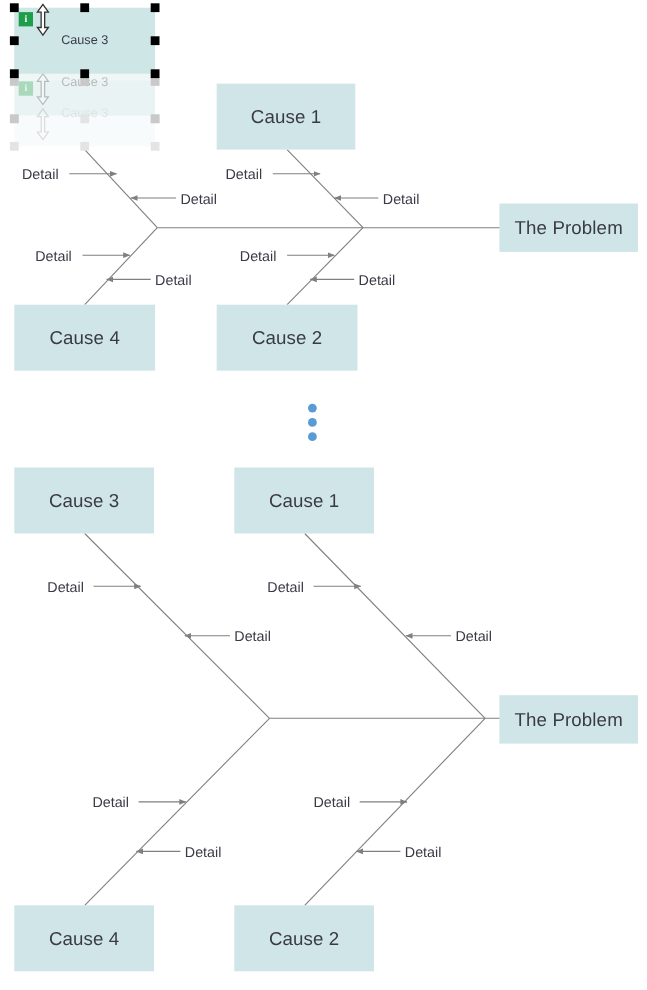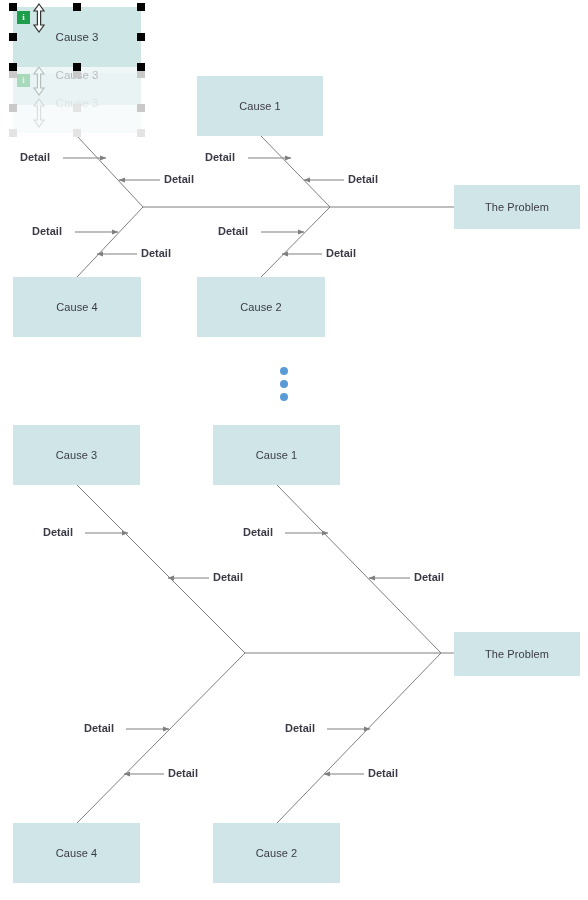--- a/index.html
+++ b/index.html
@@ -28,36 +28,35 @@
     overflow: visible;
   }
   .node-box {
     position: absolute;
     box-sizing: border-box;
     background: #d0e5e8;
     display: flex;
     align-items: center;
     justify-content: center;
     color: #3a3a46;
-    font-size: 11px;
+    font-size: 17px;
     letter-spacing: 0.1px;
     line-height: 1;
     user-select: none;
   }
   .node-label {
     pointer-events: none;
   }
   .edge-label {
     position: absolute;
     color: #3a3a46;
-    font-size: 11px;
+    font-size: 13px;
     line-height: 1;
     white-space: nowrap;
     user-select: none;
-    font-weight: bold;
   }
   
   .sel-wrap {
     position: absolute;
     left: 0; top: 0;
   }
   .sel-box {
     position: absolute;
     box-sizing: border-box;
     background: #cfe6e6;

